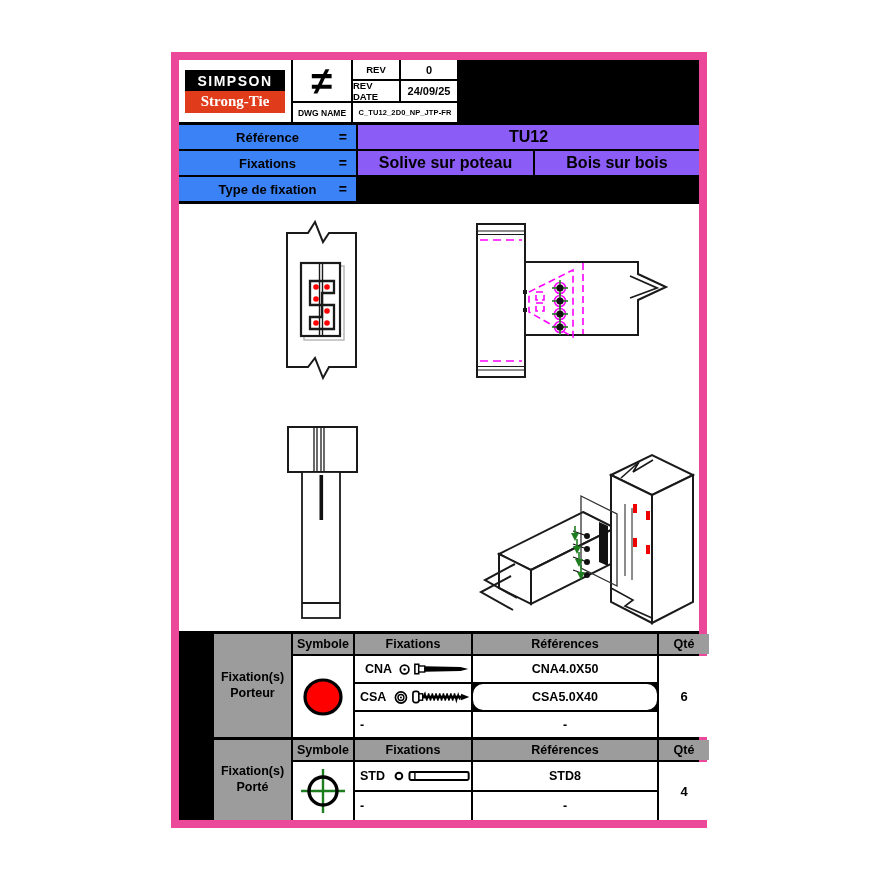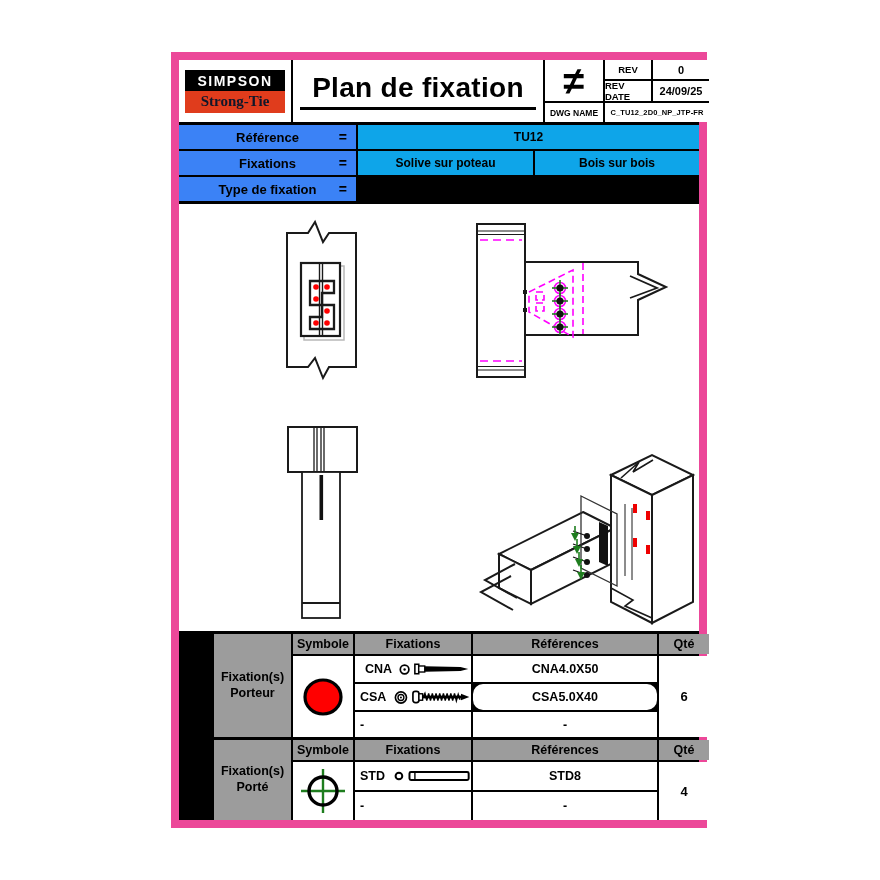--- a/index.html
+++ b/index.html
@@ -6,38 +6,38 @@
   body{width:880px;height:880px;position:relative;font-family:"Liberation Sans",sans-serif;color:#000;}
   .sheet{position:absolute;left:171px;top:52px;width:536px;height:776px;box-sizing:border-box;
          border:8px solid #ec4899;background:#fff;display:flex;flex-direction:column;}
   .divider{height:3px;background:#000;flex:0 0 3px;}
   
   .header{flex:0 0 62px;display:grid;grid-template-columns:112px 250px 164px;gap:2px;background:#000;}
   .header>div{background:#fff;}
   .logo-cell{display:flex;flex-direction:column;justify-content:center;align-items:center;padding:3px 4px;}
   .logo-box{width:100px;}
   .simpson{background:#000;color:#fff;font-weight:bold;font-size:14px;letter-spacing:1.5px;text-align:center;padding:3px 0 2px;}
-  .strongtie{color:#0f172a;font-family:"Liberation Serif",serif;font-weight:bold;font-size:15px;text-align:center;padding:2px 0 3px;}
+  .strongtie{color:#ffffff;font-family:"Liberation Serif",serif;font-weight:bold;font-size:15px;text-align:center;padding:2px 0 3px;}
   .title-cell{display:flex;align-items:center;justify-content:center;}
   .title-text{font-size:28px;font-weight:bold;border-bottom:3px solid #000;padding:0 12px 3px;letter-spacing:.3px;}
   .rev-block{display:grid;grid-template-columns:58px 46px 56px;grid-template-rows:19px 20px 19px;gap:2px;background:#000;}
   .rev-block>div{background:#fff;display:flex;align-items:center;justify-content:center;font-weight:bold;}
   .neq-cell{grid-column:1;grid-row:1/3;font-size:38px;font-weight:bold;line-height:1;}
   .rev-lab{font-size:9.5px;}
   .rev-val{font-size:11px;}
   .dwg-lab{grid-column:1;grid-row:3;font-size:8.5px;}
   .dwg-val{grid-column:2/4;grid-row:3;font-size:7.5px;letter-spacing:.1px;}
   
   .info{flex:0 0 76px;display:flex;flex-direction:column;gap:2px;background:#000;}
   .info-row{display:grid;gap:2px;background:#000;flex:1;}
   .r1{grid-template-columns:177px 1fr;}
   .r2{grid-template-columns:177px 175px 1fr;}
   .info-label{background:#3b82f6;position:relative;display:flex;align-items:center;justify-content:center;font-weight:bold;font-size:13px;}
   .info-label .eq{position:absolute;right:9px;font-size:14px;}
-  .info-val{background:#0ea5e9;display:flex;align-items:center;justify-content:center;font-weight:bold;font-size:12px;}
+  .info-val{background:#8b5cf6;display:flex;align-items:center;justify-content:center;font-weight:bold;font-size:16px;}
   
   .drawing{flex:1 1 auto;background:#fff;overflow:hidden;}
   
   .fixtable{display:grid;grid-template-columns:112px 60px 116px 184px 50px;gap:2px;background:#000;}
   .porteur{flex:0 0 103px;grid-template-rows:20px 26px 26px 25px;}
   .porte{flex:0 0 80px;grid-template-rows:20px 28px 28px;}
   .fixtable>div{background:#fff;}
   .gcell{background:#9C9C9C !important;display:flex;align-items:center;justify-content:center;font-weight:bold;font-size:12.5px;}
   .group-label{flex-direction:column;line-height:1.25;margin-left:35px;}
   .hdr{background:#9C9C9C !important;display:flex;align-items:center;justify-content:center;font-weight:bold;font-size:12.5px;}
@@ -52,23 +52,20 @@
 <body>
 
 <div class="sheet">
 
   <div class="header">
     <div class="logo-cell">
       <div class="logo-box">
         <div class="simpson">SIMPSON</div>
         <div class="strongtie" style="background:#E03C1C">Strong-Tie</div>
       </div>
-    </div>
-    <div class="title-cell">
-      <span class="title-text">Plan de fixation</span>
     </div>
     <div class="rev-block" style="background:#000;">
       <div class="neq-cell">≠</div>
       <div class="rev-lab">REV</div>
       <div class="rev-val">0</div>
       <div class="rev-lab">REV DATE</div>
       <div class="rev-val">24/09/25</div>
       <div class="dwg-lab">DWG NAME</div>
       <div class="dwg-val">C_TU12_2D0_NP_JTP-FR</div>
     </div>

